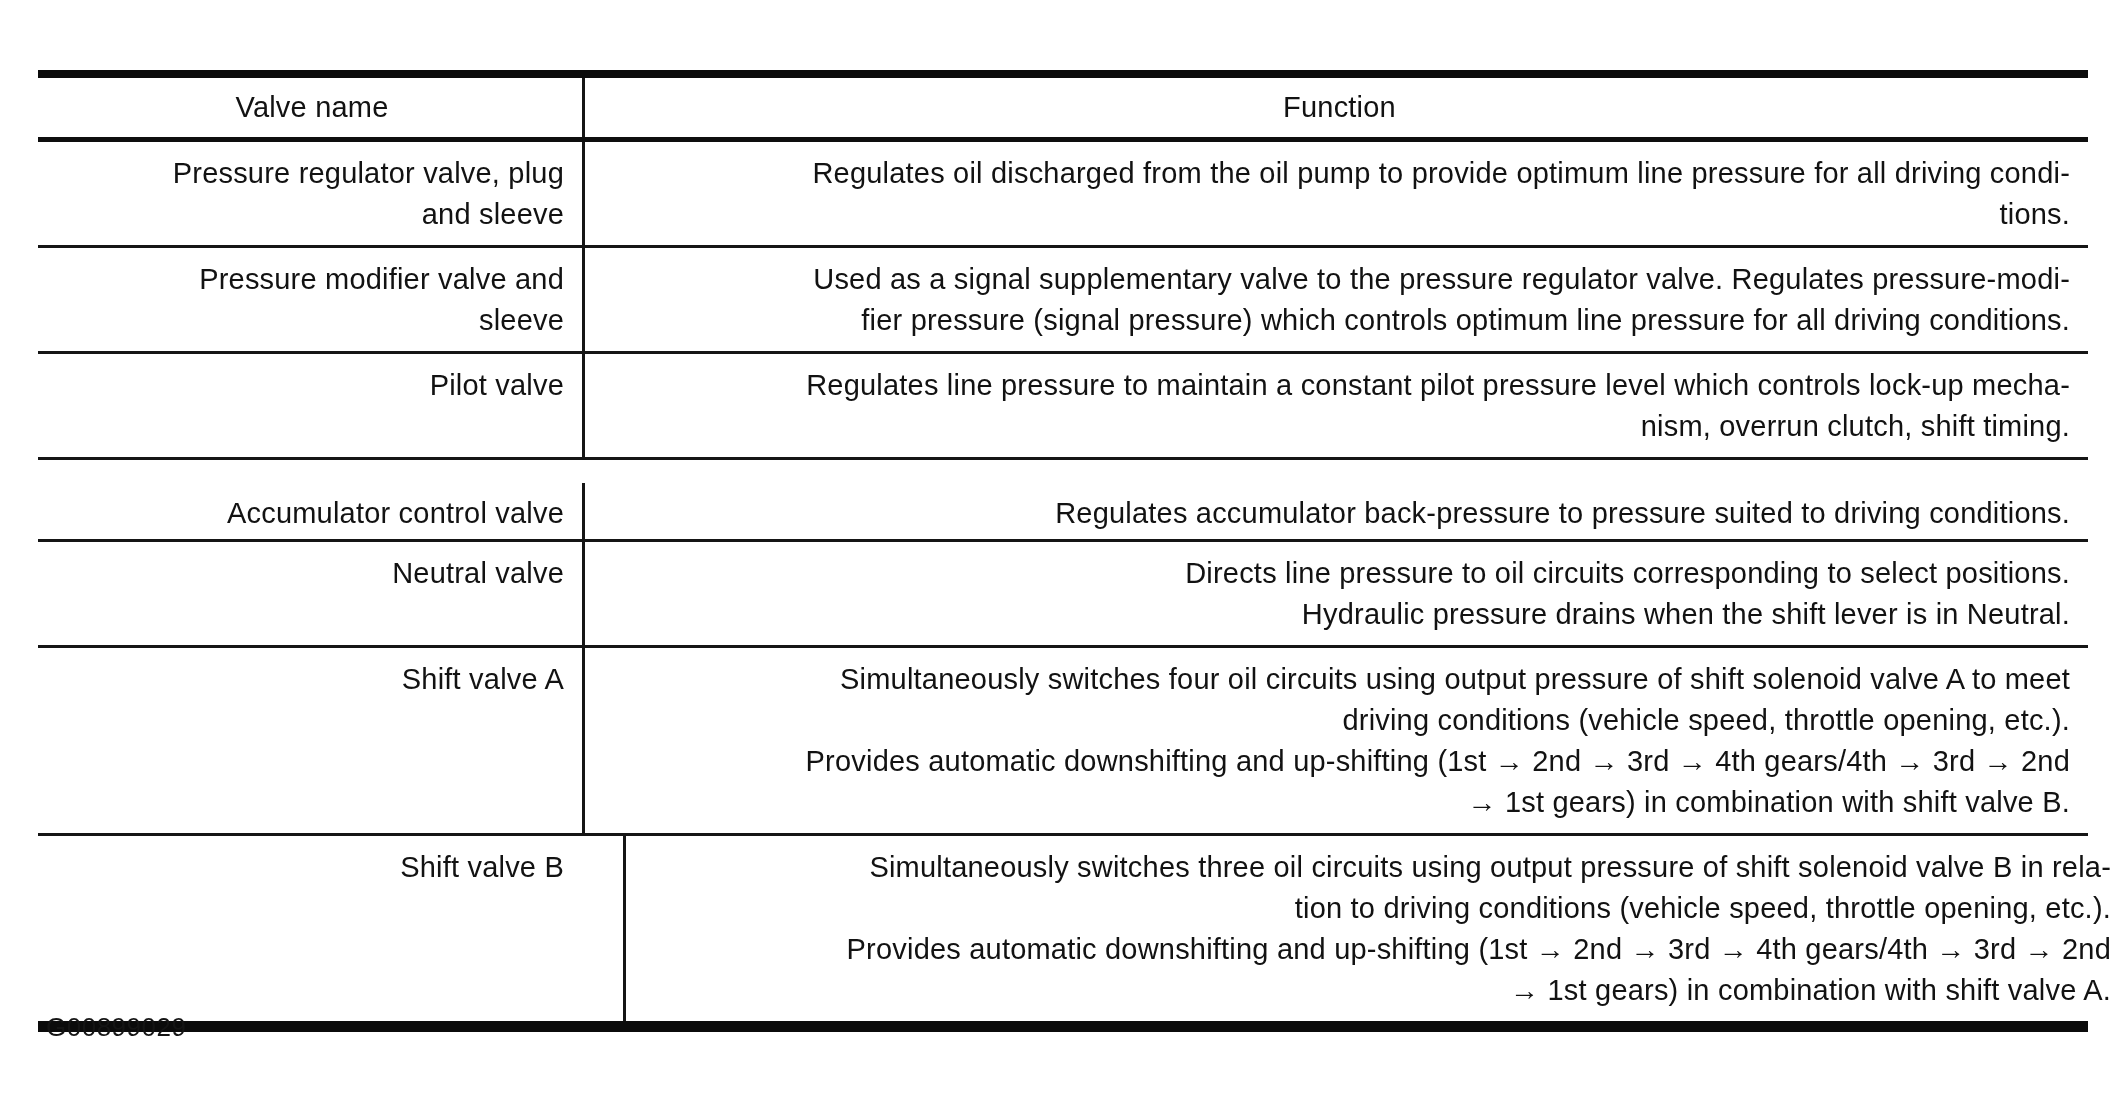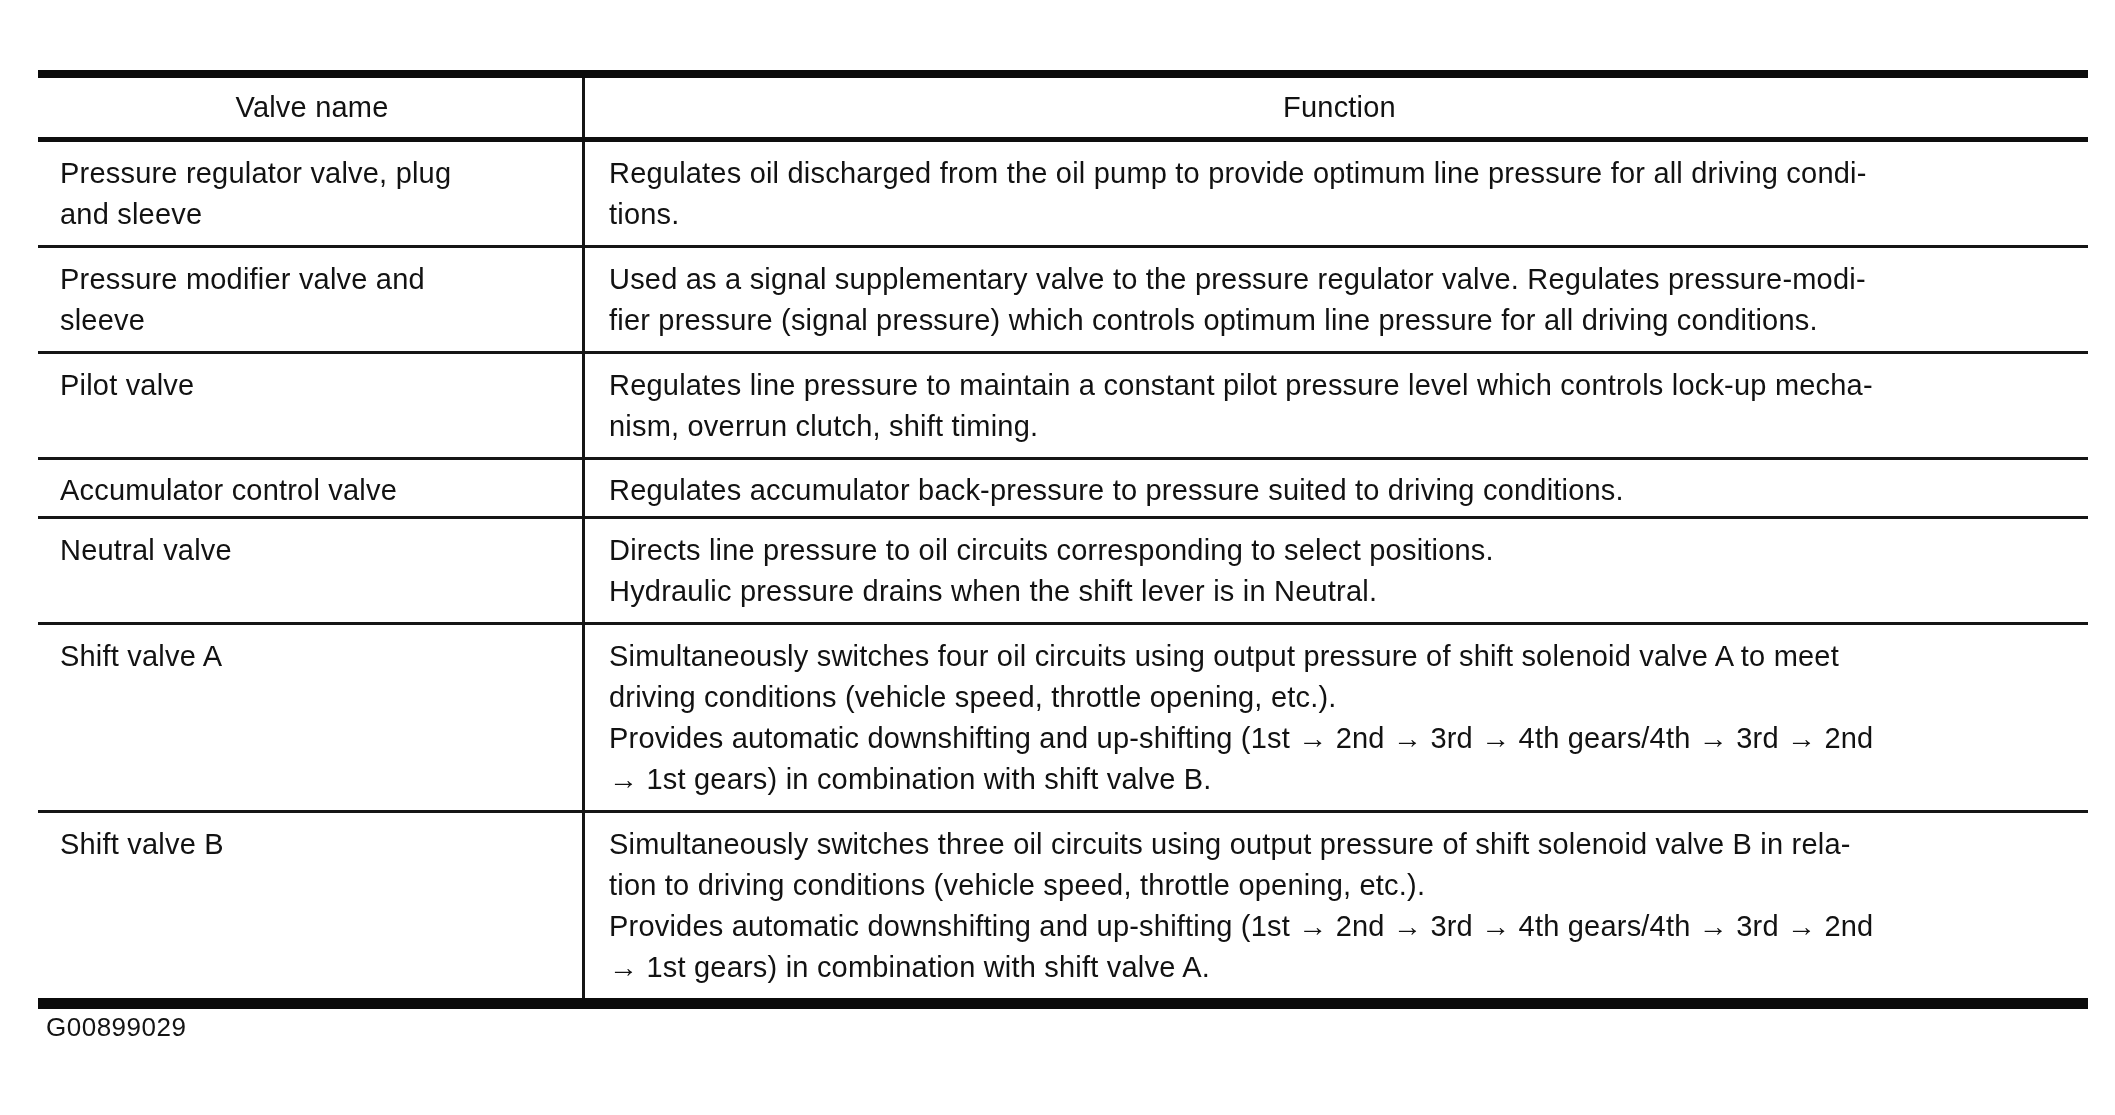--- a/index.html
+++ b/index.html
@@ -26,45 +26,48 @@
     border-top: 8px solid #0b0b0b;
     border-bottom: 11px solid #0b0b0b;
   }
   .trow {
     display: grid;
     grid-template-columns: 544px 1506px;
     border-bottom: 3px solid #151515;
   }
   .trow:last-child {
     border-bottom: none;
+    gap: 41px;
   }
   .trow.header-row {
     border-bottom: 5px solid #0e0e0e;
   }
   .cell {
     font-size: 29px;
     line-height: 41px;
     white-space: pre;
     padding: 11px 18px 10px 22px;
     letter-spacing: 0.2px;
+    text-align: right;
   }
   .fn-cell {
     border-left: 3px solid #151515;
     padding-left: 24px;
   }
   .header-row .cell {
     border-left-color: #151515;
     text-align: center;
     padding-top: 9px;
     padding-bottom: 9px;
     height: 41px;
   }
   .single-line-row .cell {
     padding-top: 10px;
     padding-bottom: 5px;
+    margin-top: 23px;
   }
   .figure-code {
     position: absolute;
     left: 33px;
     top: 1012px;
     font-size: 26px;
     letter-spacing: 0.5px;
     color: #141414;
     margin-left: 13px;
   }

